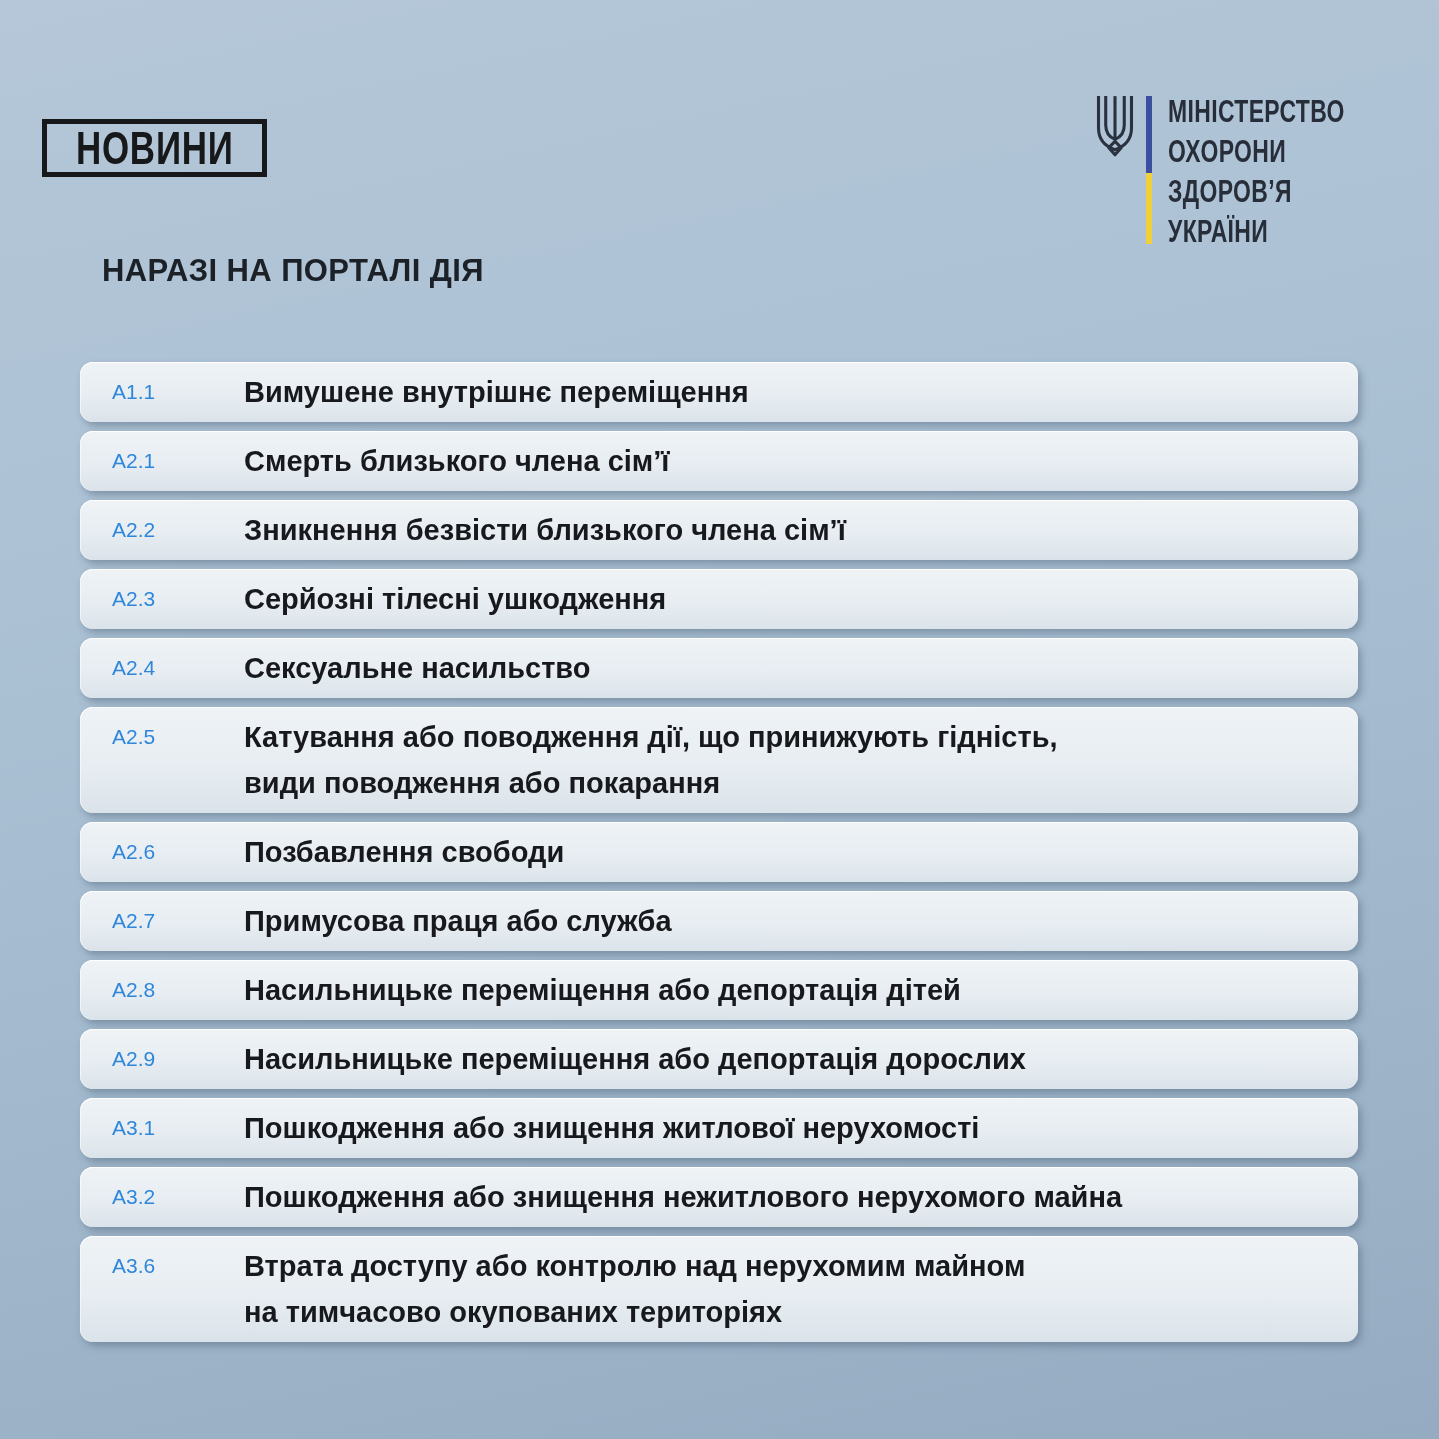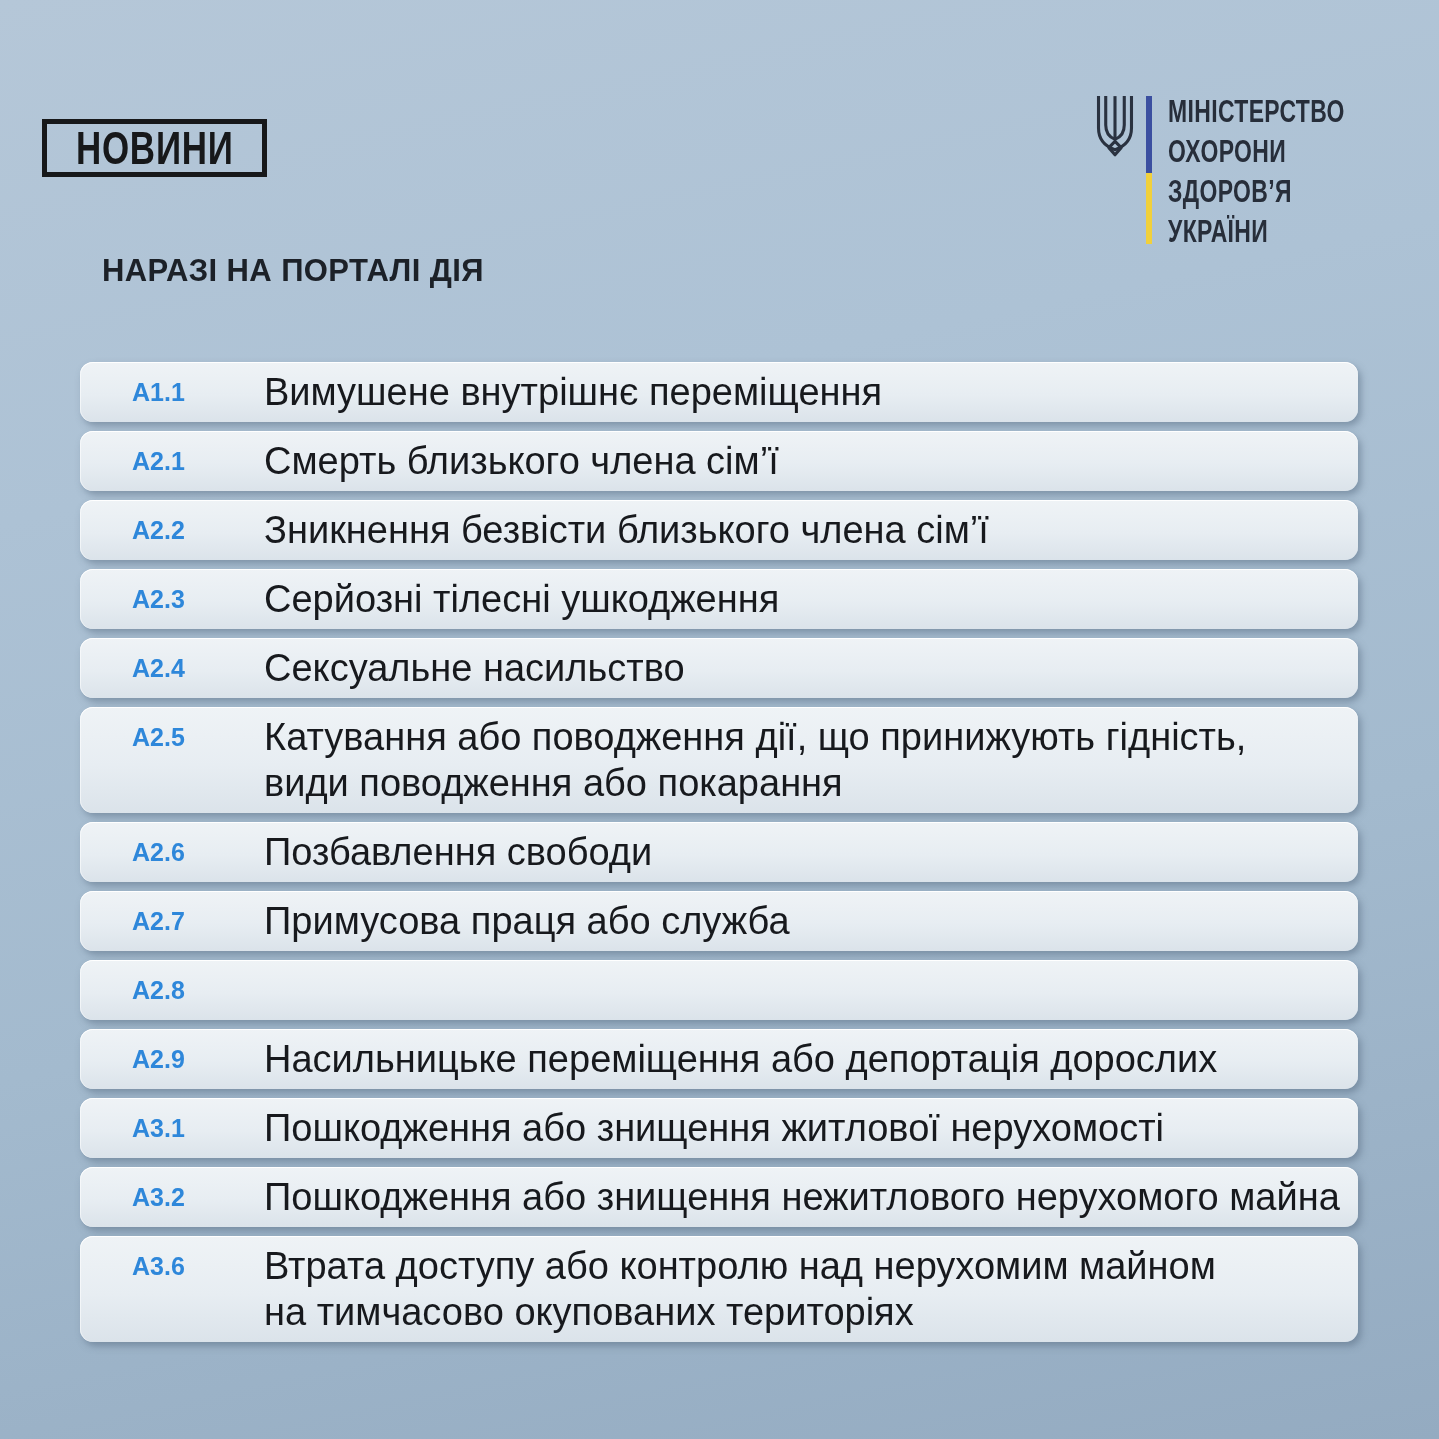--- a/index.html
+++ b/index.html
@@ -50,26 +50,26 @@
   .row {
     display:flex; align-items:flex-start;
     min-height:60px; padding:7px 0; box-sizing:border-box;
     border-radius:13px;
     background:linear-gradient(180deg,#eff3f6 0%, #e7edf2 55%, #dbe3ea 100%);
     box-shadow: inset 0 1px 0 rgba(255,255,255,0.95),
                 inset 1px 0 0 rgba(255,255,255,0.55),
                 3px 4px 7px rgba(84,104,126,0.5);
   }
   .code {
-    flex:none; margin-left:52px; width:132px;
-    font-size:25px; font-weight:700; line-height:46px; color:#2e87da;
+    flex:none; margin-left:32px; width:132px;
+    font-size:21px; font-weight:400; line-height:46px; color:#2e87da;
   }
   .desc {
     flex:1; 
-    font-size:38px; line-height:46px; color:#17191d;
+    font-size:29px; line-height:46px; color:#17191d;font-weight:bold;
   }
   .desc .line2 { display:block; }
 </style>
 </head>
 <body>
 
 <div class="page">
 
   <div class="news-badge">
     <span>НОВИНИ</span>
@@ -130,20 +130,21 @@
       <span class="desc"><span>Позбавлення свободи</span><span class="line2"></span></span>
     </div>
 
     <div class="row">
       <span class="code">А2.7</span>
       <span class="desc"><span>Примусова праця або служба</span><span class="line2"></span></span>
     </div>
 
     <div class="row">
       <span class="code">А2.8</span>
+      <span class="desc"><span>Насильницьке переміщення або депортація дітей</span><span class="line2"></span></span>
     </div>
 
     <div class="row">
       <span class="code">А2.9</span>
       <span class="desc"><span>Насильницьке переміщення або депортація дорослих</span><span class="line2"></span></span>
     </div>
 
     <div class="row">
       <span class="code">А3.1</span>
       <span class="desc"><span>Пошкодження або знищення житлової нерухомості</span><span class="line2"></span></span>

